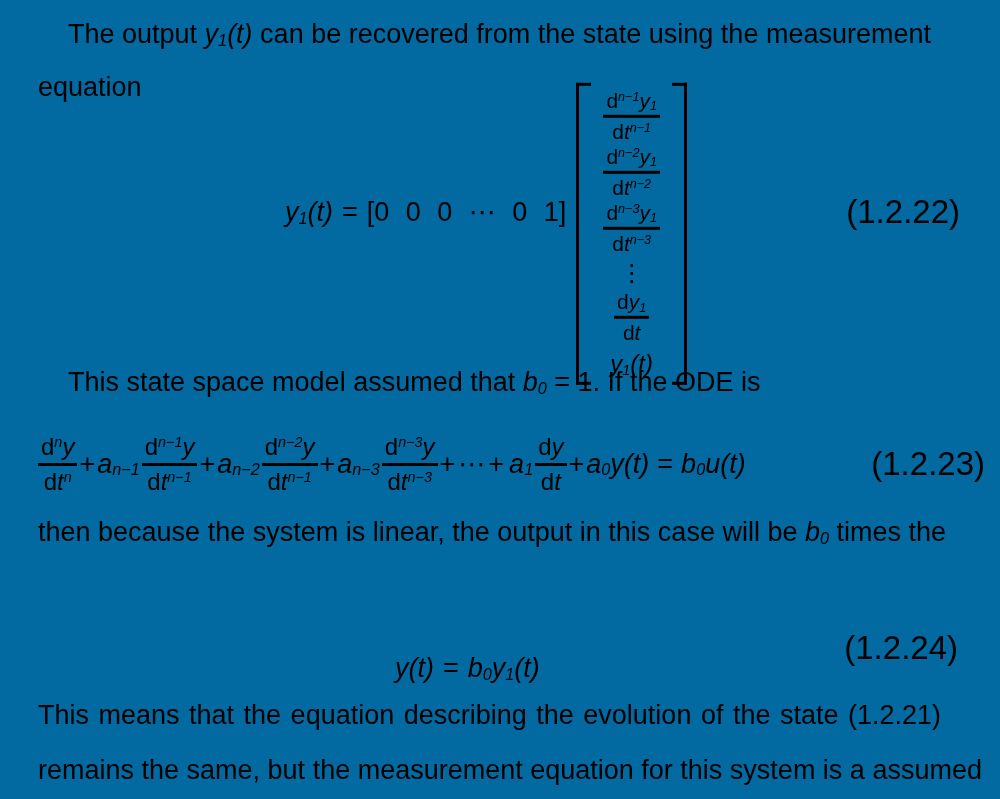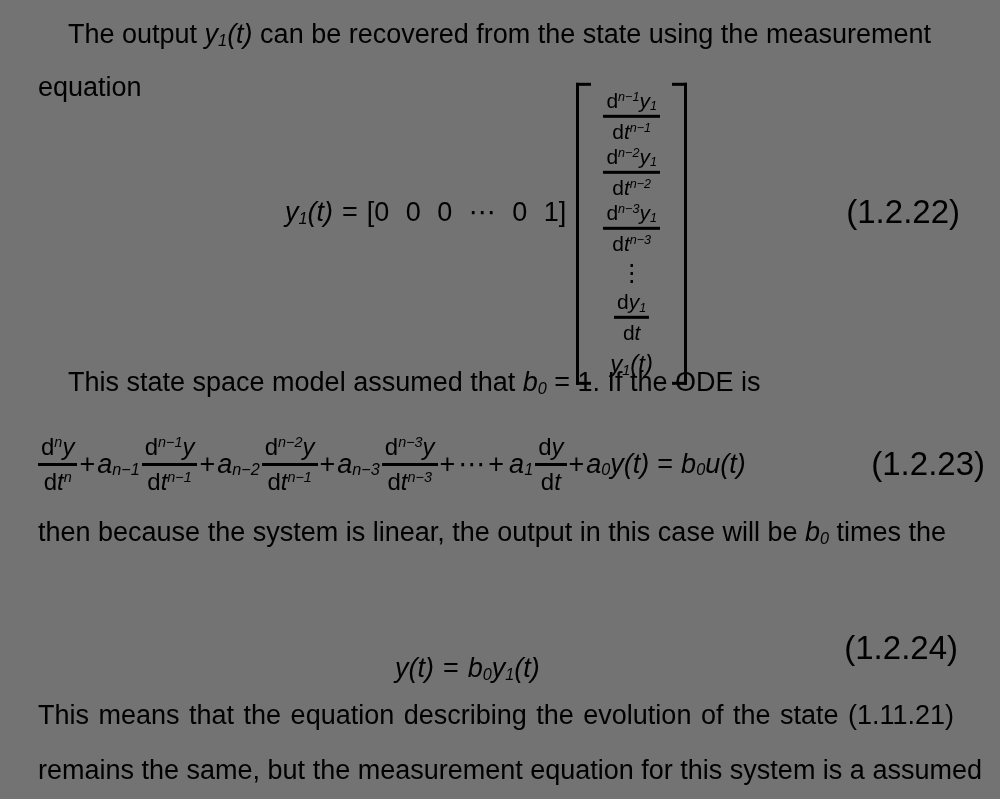--- a/index.html
+++ b/index.html
@@ -1,17 +1,17 @@
 <!DOCTYPE html>
 <html><head>
 <meta charset="utf-8">
 <style>
   html,body{margin:0;padding:0;background:#ffffff;}
   .page{
-    position:relative;width:1000px;height:799px;background:#737373;color:#000000;
+    position:relative;width:1000px;height:799px;background:#0369a1;color:#000000;
     font-family:"Liberation Sans","DejaVu Sans",sans-serif;
     font-size:27px;overflow:hidden;
   }
   .para{position:absolute;left:38px;width:924px;line-height:53px;}
   .line{white-space:nowrap;}
   .indent{padding-left:30px;}
   .it{font-style:italic;}
   .rm{font-style:normal;}
   sup{font-size:0.60em;font-style:italic;position:relative;top:-0.55em;vertical-align:baseline;line-height:0;}
   sub{font-size:0.60em;font-style:italic;position:relative;top:0.18em;vertical-align:baseline;line-height:0;}
@@ -157,17 +157,17 @@
   </div>
 
   <div class="eqblock eq24">
     <div class="eq24-main">
       <span class="it">y</span><span class="it">(t)</span><span class="equals">=</span><span class="it">b</span><sub>0</sub><span class="it">y</span><sub>1</sub><span class="it">(t)</span>
     </div>
     <div class="eqnum">(1.2.24)</div>
   </div>
 
   <div class="para p4">
-    <div class="line stretch">This means that the equation describing the evolution of the state (1.11.21)</div>
+    <div class="line stretch">This means that the equation describing the evolution of the state (1.2.21)</div>
     <div class="line">remains the same, but the measurement equation for this system is a assumed</div>
   </div>
 
 </div>
 
 </body></html>

